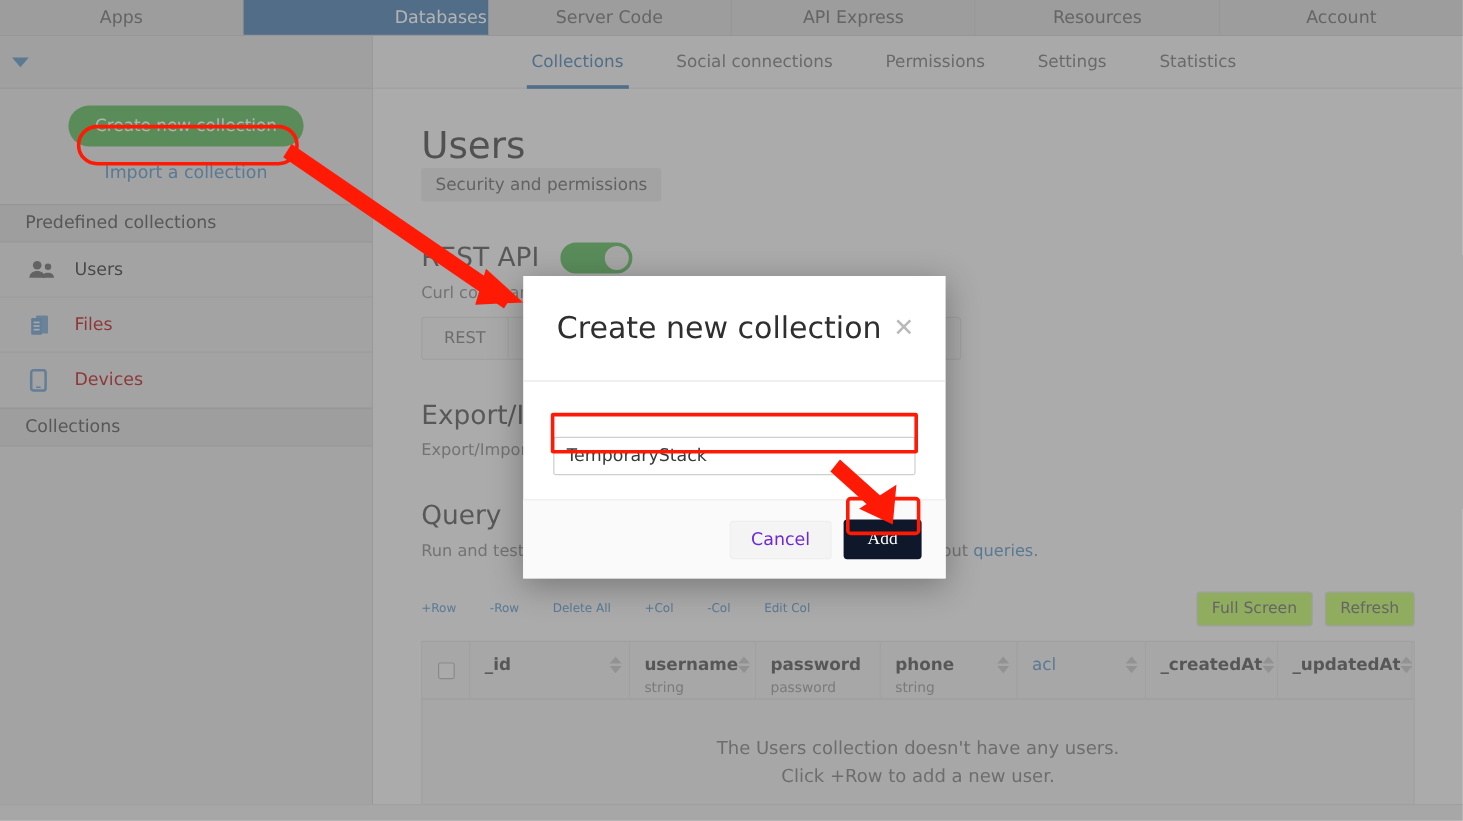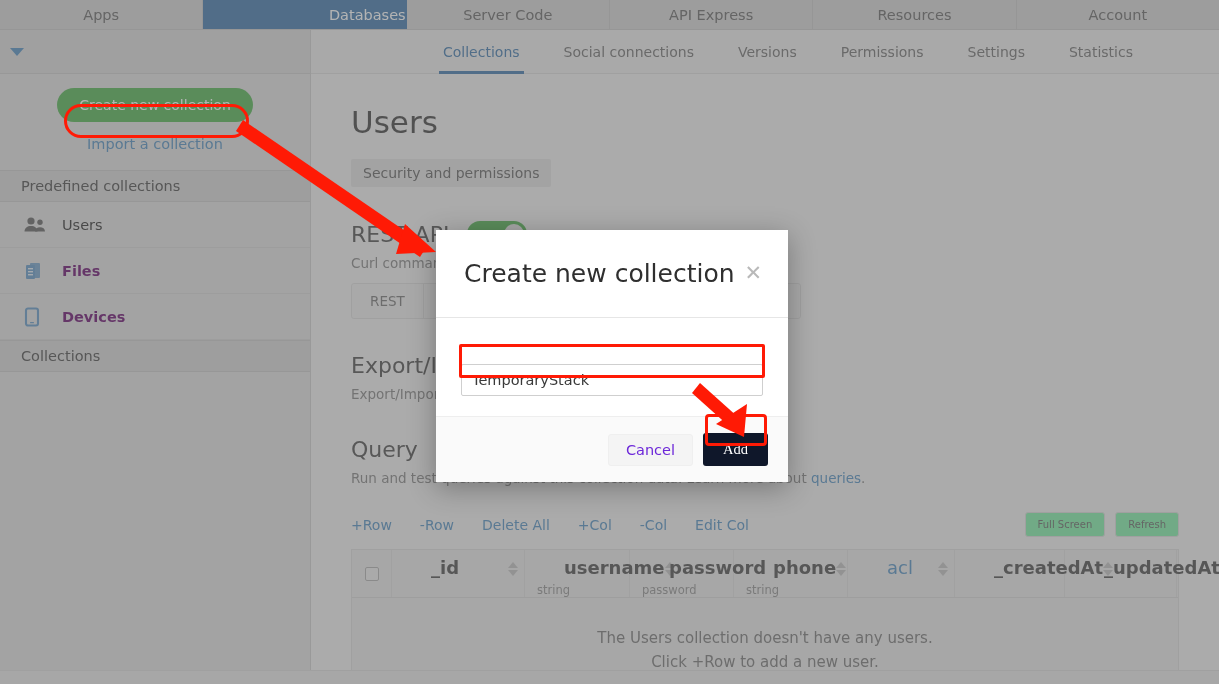--- a/index.html
+++ b/index.html
@@ -98,23 +98,22 @@
     padding: 7px 0 7px 21px;
     font-size: 14.5px;
     color: #555555;
   }
   .nav-item {
     height: 46px;
     display: flex; align-items: center;
     padding-left: 24px;
     border-bottom: 1px solid #d6d6d6;
     font-size: 14.5px;
-    color: #701a75;
-    cursor: pointer;
-    font-weight: bold;
+    color: #b91c1c;
+    cursor: pointer;
   }
   .nav-item.active { color: #3c3c3c; font-weight: normal; }
   .nav-item .ico {
     width: 26px; display: flex; align-items: center;
     margin-right: 12px;
   }
   .empty-note {
     padding: 22px 10px;
     text-align: center;
     font-size: 13.5px;
@@ -152,21 +151,21 @@
 
   .content { padding: 22px 40px 0 40px; }
   h1.page-title {
     margin: 8px 0 0 0;
     font-size: 31px;
     font-weight: normal;
     color: #4a4a4a;
   }
   .chip {
     display: inline-block;
-    margin-top: 19px;
+    margin-top: 0;
     background: #e2e2e2;
     color: #6a6a6a;
     font-size: 14px;
     padding: 6px 12px;
     border-radius: 2px;
     cursor: pointer;
   }
   h2.sec-title {
     margin: 34px 0 0 0;
     font-size: 22px;
@@ -211,30 +210,30 @@
     cursor: pointer;
   }
   .method-bar .m:last-child { border-right: none; }
 
   
   .tbl-tools {
     margin-top: 26px;
     display: flex; align-items: center;
   }
   .tbl-tools .tool {
-    font-size: 14px;
+    font-size: 10px;
     color: #5b95c4;
     margin-right: 28px;
     cursor: pointer;
   }
   .tbl-tools .spacer { flex: 1; }
   .tbl-tools .gbtn {
-    font-size: 10px;
+    font-size: 13px;
     color: #6f6f6f;
-    background: #86efac;
+    background: #bef264;
     border: 1px solid #dcdcdc;
     border-radius: 3px;
     padding: 6px 12px;
     margin-left: 10px;
     cursor: pointer;
     font-family: inherit;
   }
 
   
   .dtable {
@@ -255,25 +254,24 @@
     border-right: 1px solid #dedede;
     position: relative;
     cursor: pointer;
   }
   .dtable .hcell.check {
     width: 40px; justify-content: center; align-items: center;
     padding: 0;
   }
   .dtable .hcell .names { flex: 1; }
   .dtable .hcell .cname {
-    font-size: 18px;
+    font-size: 14px;
     color: #565656;
     font-weight: bold;
     line-height: 1.15;
-    margin-left: 27px;
   }
   .dtable .hcell .cname.link { color: #5b95c4; font-weight: normal; }
   .dtable .hcell .ctype {
     font-size: 11.5px;
     color: #969696;
     margin-top: 2px;
   }
   .sortico {
     width: 10px;
     display: flex; flex-direction: column; align-items: center;
@@ -478,23 +476,20 @@
   </div>
 
   <div class="main">
 
     <div class="subnav">
       <div class="stab active">
           <span>Collections</span>
         </div>
       <div class="stab">
           <span>Social connections</span>
-        </div>
-      <div class="stab">
-          <span>Versions</span>
         </div>
       <div class="stab">
           <span>Permissions</span>
         </div>
       <div class="stab">
           <span>Settings</span>
         </div>
       <div class="stab">
           <span>Statistics</span>
         </div>

